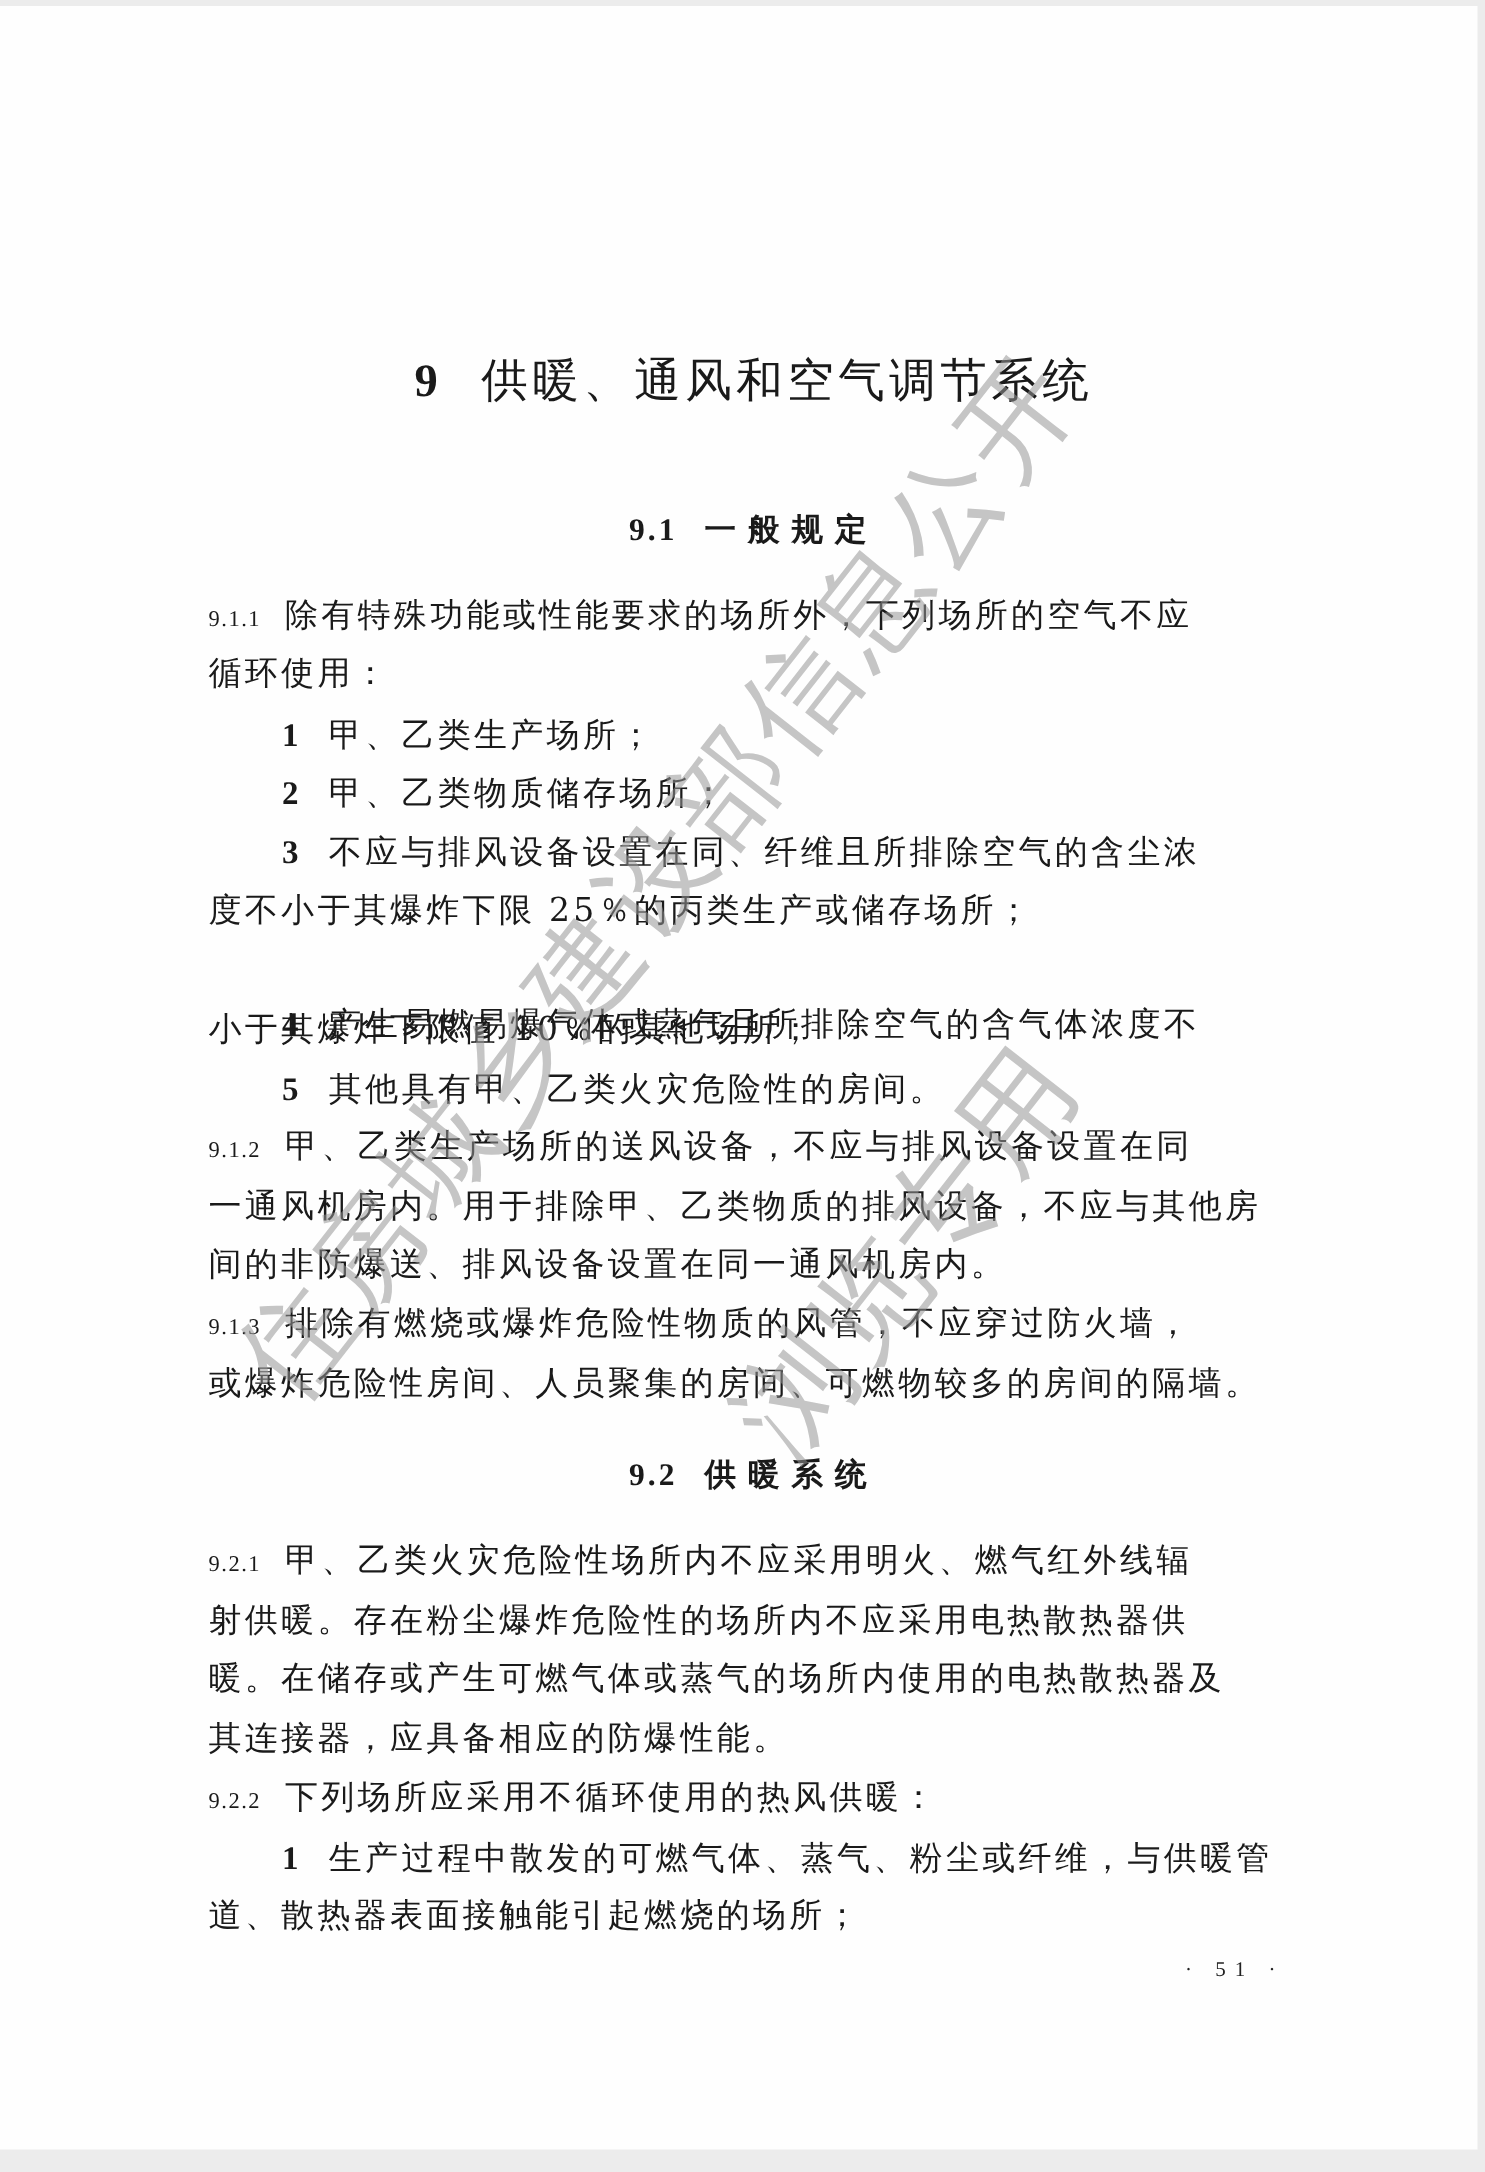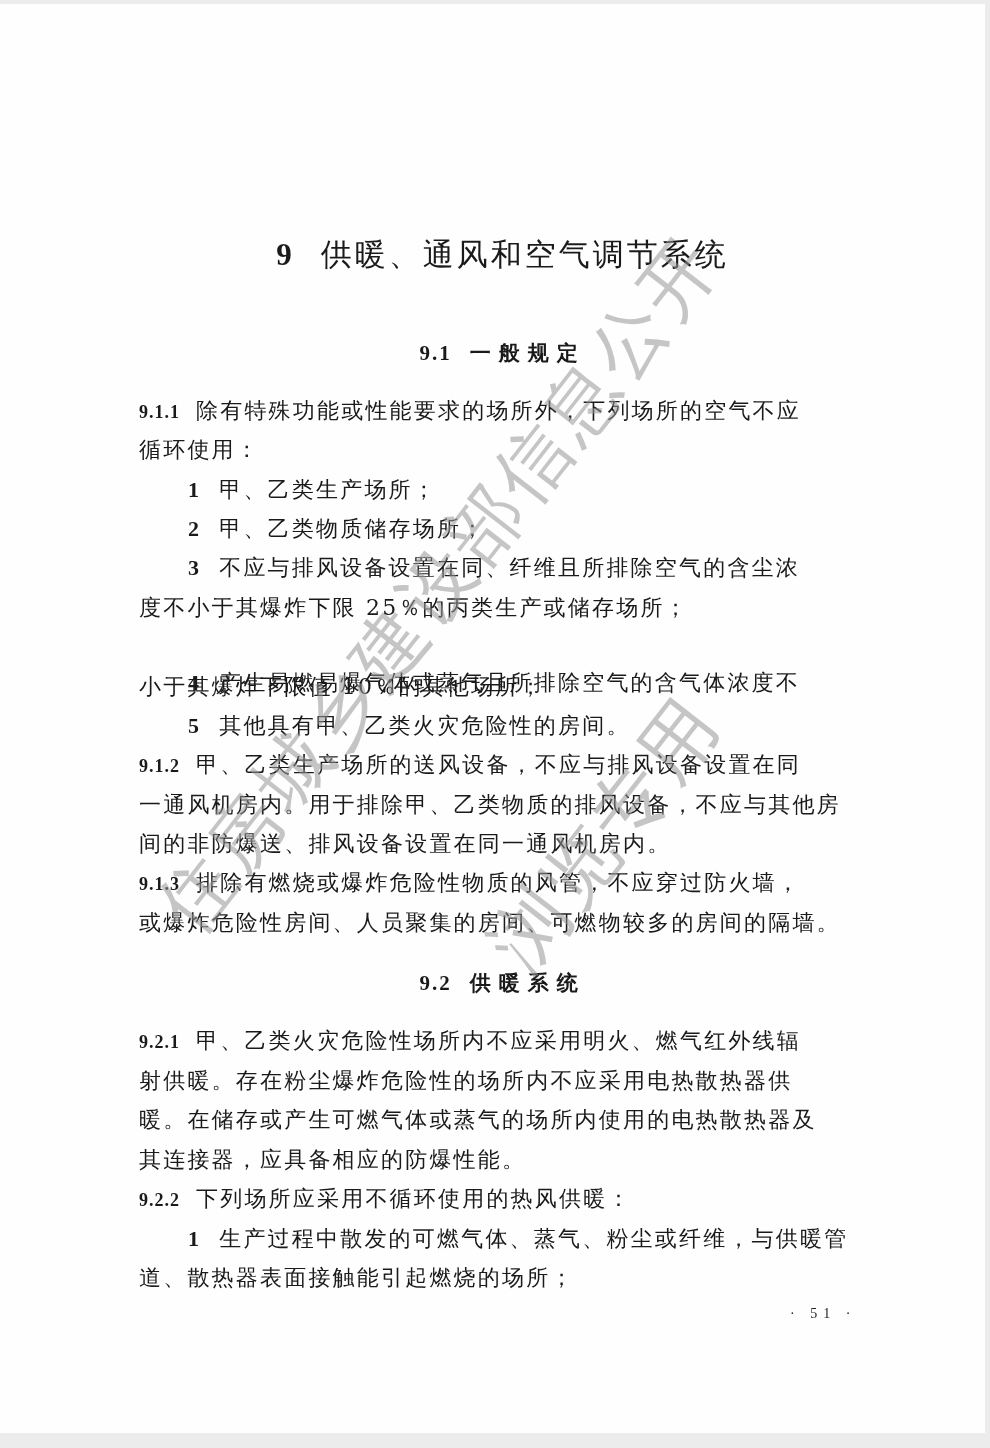--- a/index.html
+++ b/index.html
@@ -64,22 +64,22 @@
       font-size: 22px;
       line-height: 30px;
       white-space: nowrap;
       letter-spacing: 2.2px;
     }
     .line.indent {
       left: 188px;
     }
     .clause-no {
       font-family: "Liberation Serif", serif;
-      font-weight: bold;
-      font-size: 18px;
+      font-weight: normal;
+      font-size: 15px;
       letter-spacing: 1px;
       margin-right: 16px;
     }
     .item-no {
       font-family: "Liberation Serif", serif;
       font-weight: bold;
       margin-right: 18px;
     }
     .page-number {
       position: absolute;

